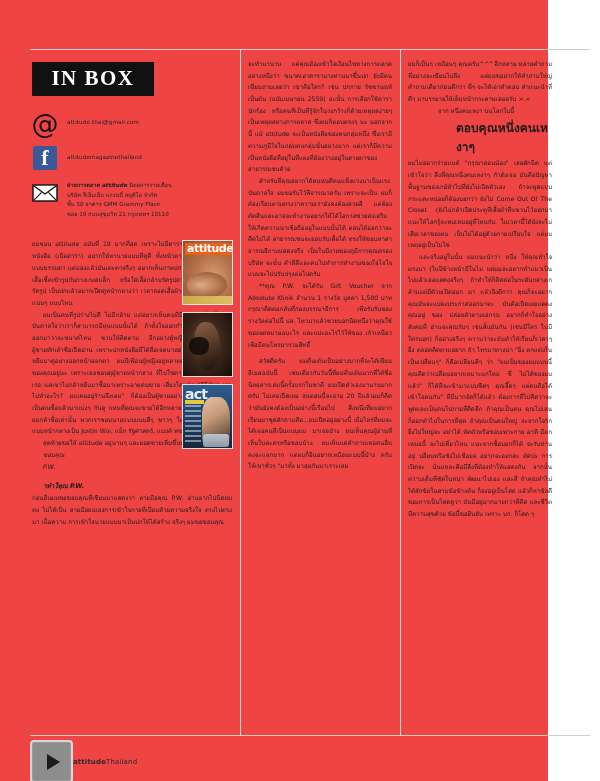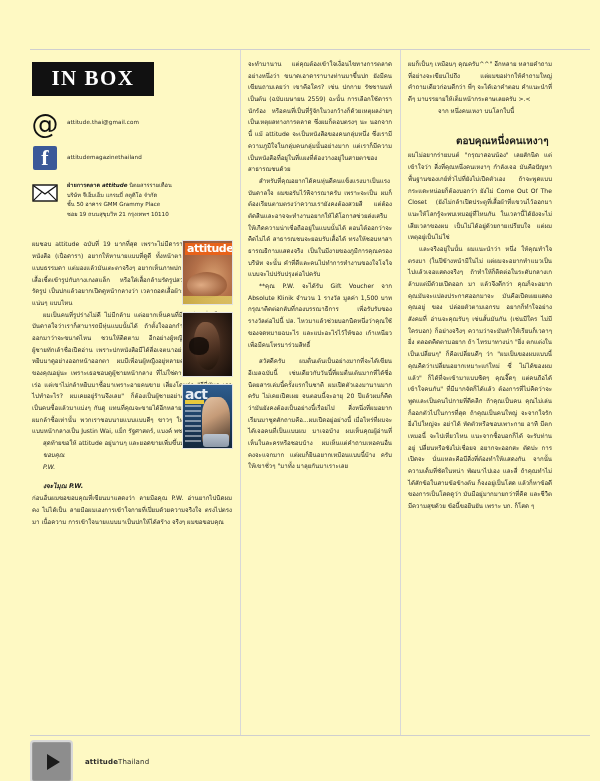--- a/index.html
+++ b/index.html
@@ -13,22 +13,22 @@
     position: relative;
     overflow: hidden;
     font-family: "DejaVu Sans", "Liberation Sans", sans-serif;
     color: #1a1a1a;
   }
 
   
   .page {
     position: absolute;
     left: 0; top: 0;
-    width: 600px; height: 781px;
-    background: #fef9c3;
+    width: 548px; height: 781px;
+    background: #ef4444;
   }
   .rule-top {
     position: absolute;
     left: 30px; top: 49px;
     width: 560px; height: 1px;
     background: #cfcfcf;
   }
   .rule-bottom {
     position: absolute;
     left: 30px; top: 735px;
@@ -141,23 +141,23 @@
   }
   .reply-head {
     font-size: 6.4px;
     font-weight: bold;
     font-style: italic;
     margin-top: 9px;
     margin-bottom: 1px;
     text-indent: 11px;
   }
   .reply-head-plain {
-    font-size: 10px;
-    font-weight: bold;
-    margin-top: 17px;
+    font-size: 12px;
+    font-weight: bold;
+    margin-top: 2px;
     margin-bottom: 1px;
     padding-left: 48px;
   }
   .note-text {
     font-size: 6.1px;
     line-height: 1.92;
     text-align: justify;
     text-indent: 11px;
   }
   .sig-right {
@@ -297,21 +297,21 @@
     box-shadow: 0 0 0 1px #9a9a9a inset;
   }
   .play-btn .tri {
     width: 0; height: 0;
     border-left: 13px solid #1b1b1b;
     border-top: 8px solid transparent;
     border-bottom: 8px solid transparent;
     margin-left: 3px;
   }
   .footer-brand {
-    margin-left: 12px;
+    margin-left: 0;
     font-size: 7px;
     color: #2a2a2a;
     letter-spacing: .02em;
   }
   .footer-brand b { font-weight: bold; }
 </style>
 </head>
 <body>
 
 <div class="page">
@@ -358,21 +358,21 @@
     </div>
 
     <div class="gap"></div>
 
     <div class="body-text">ผมชอบ attitude ฉบับที่ 19 มากที่สุด เพราะไม่มีดาราหน้าใหญ่ มาลงปกหนังสือ (เปื่อดารา) อยากให้หานายแบบที่ดูดี ทั้งหน้าตาและรูปร่าง แต่งตัวแบบธรรมดา แต่มองแล้วมันเตะตาจริงๆ อยากเห็นภาพปก เป็นนายแบบที่สวมเสื้อเชิ้ตเข้ารูปกับกางเกงสแล็ก หรือใส่เสื้อกล้ามรัดรูปสวมกางเกงยีนส์ผ้ายืดรัดรูป เป็นปกแล้วอยากเปิดดูหน้ากลางว่า เวลาถอดเสื้อผ้าออกแล้วเขาจะมีหุ่นแน่นๆ แบบไหน</div>
     <div class="body-text indent">ผมเป็นคนที่รูปร่างไม่ดี ไม่มีกล้าม แต่อยากเห็นคนที่มีหุ่นดีๆ เพื่อเป็นแรงบันดาลใจว่าเราก็สามารถมีหุ่นแบบนั้นได้ ถ้าตั้งใจออกกำลังกาย แล้วผลจะออกมาว่าจะขนาดไหน ชวนให้ติดตาม อีกอย่างผู้หญิงทักเข้ามาบ้างมาดู ผู้ชายทักเล้าชื่อเปิดอ่าน เพราะปกหนังสือมีได้สื่อเจตนาอย่างชัดแจ้งจนไม่กล้าหยิบมาดูอย่างออกหน้าออกตา ผมมีเพื่อนผู้หญิงอยู่หลายคน ก็สนใจหนังสือของคุณอยู่นะ เพราะเธอชอบดูผู้ชายหน้ากลาง ที่ไม่ใช่ดารา แต่หล่อ ปั๊กเบี้ยเร่อ แต่เขาไม่กล้าหยิบมาซื้อมาเพราะอายคนขาย เสี่ยงโดนว่า "อีนี่มันจะเอาไปทำอะไร? ผมเคยอยู่ร้านจึงเลย" ก็ต้องเป็นผู้ชายอย่างแมทไม่แคร์สายตา เป็นคนซื้อแล้วมาแบ่งๆ กันดู แทนที่คุณจะขายได้อีกหลายเล่ม ก็ได้เล่มเดียวที่ผมกล้าซื้อเท่านั้น พวกเราชอบนายแบบแบบดีๆ ขาวๆ ใหญ่ๆ อยากเห็นนายแบบหน้ากลางเป็น Justin Wai, แม็ก รัฐศาสตร์, แบงค์ พชร, มาร์ค สไมลล์</div>
     <div class="body-text indent">สุดท้ายขอให้ attitude อยู่นานๆ และยอดขายเพิ่มขึ้นทุกเมือง</div>
     <div class="sig">ขอบคุณ</div>
     <div class="sig">P.W.</div>
 
-    <div class="reply-head">งจะไมุณ P.W.</div>
+    <div class="reply-head">าทำใหุณ P.W.</div>
     <div class="body-text">ก่อนอื่นผมขอขอบคุณที่เขียนมาแสดงว่า ลายมือคุณ P.W. อ่านยากไปนิดผมคง ไม่ได้เป็น ลายมือผมเองการเข้าใจกายที่เปี่ยมด้วยความจริงใจ ตรงไปตรงมา เนื้อความ การเข้าใจนายแบบมาเป็นปกให้ได้สร้าง จริงๆ ผมขอขอบคุณ</div>
   </div>
 
   <div class="covers">
     <div class="cover cover-1">
       <div class="blob"></div>
       <div class="strip"></div>
       <div class="logo">attitude</div>
     </div>
     <div class="cover cover-2">

